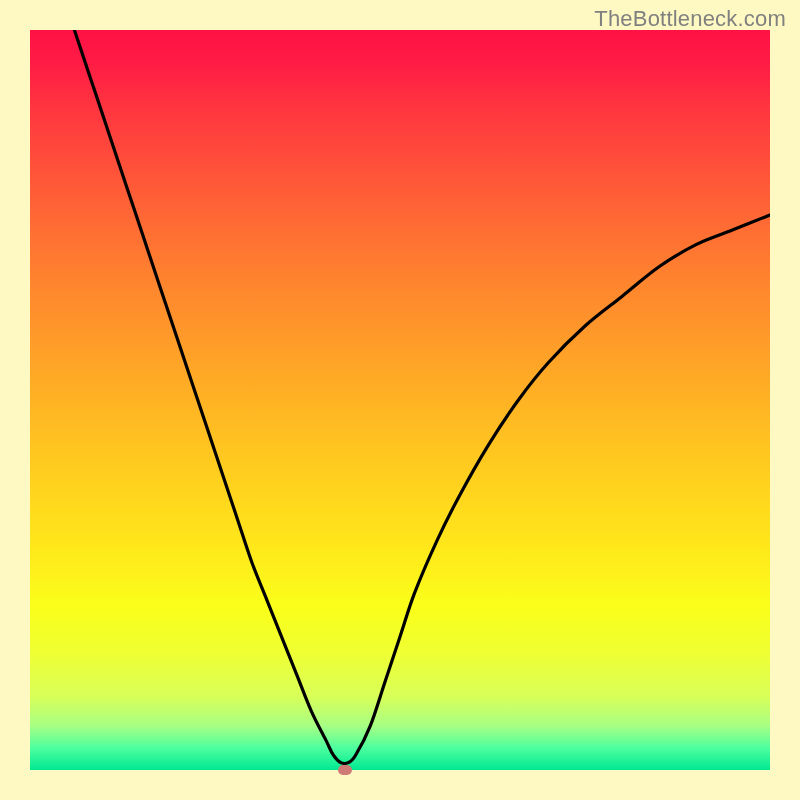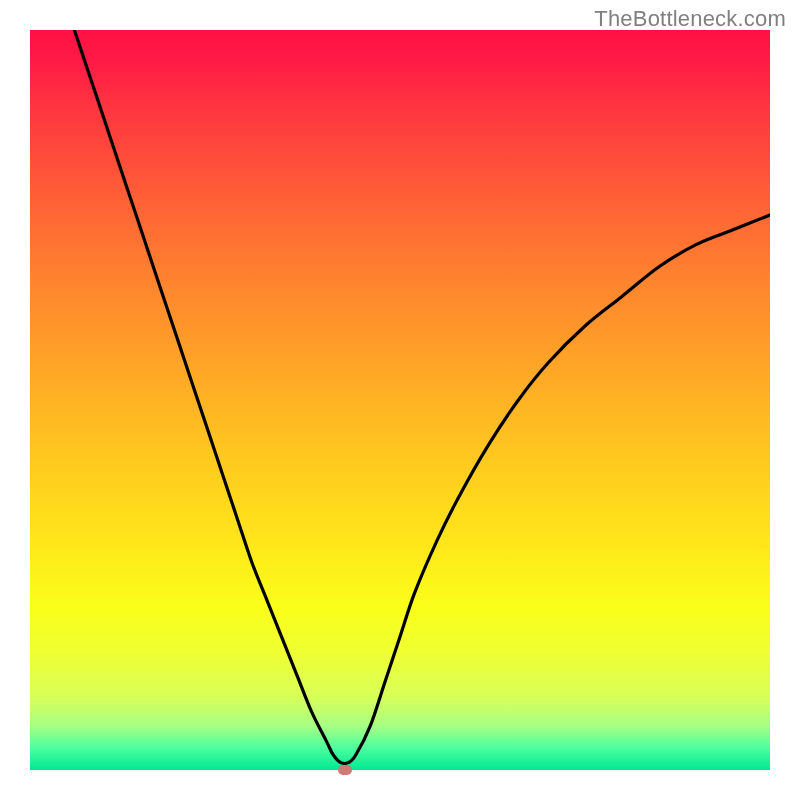--- a/index.html
+++ b/index.html
@@ -8,21 +8,21 @@
     width: 800px;
     height: 800px;
     background: #000;
     font-family: Arial, Helvetica, sans-serif;
     overflow: hidden;
   }
   .chart-outer {
     position: relative;
     width: 800px;
     height: 800px;
-    background: #ffffff;
+    background: #fef9c3;
   }
   .watermark {
     position: absolute;
     top: 6px;
     right: 14px;
     color: #808080;
     font-size: 22px;
     font-weight: 500;
     letter-spacing: 0.2px;
     z-index: 5;

